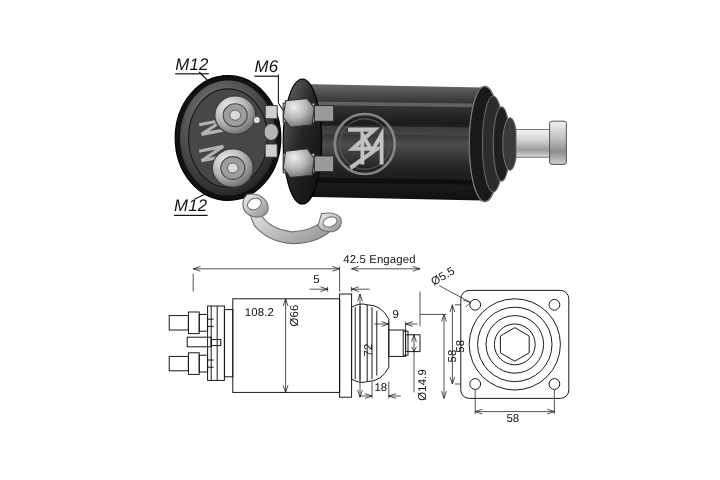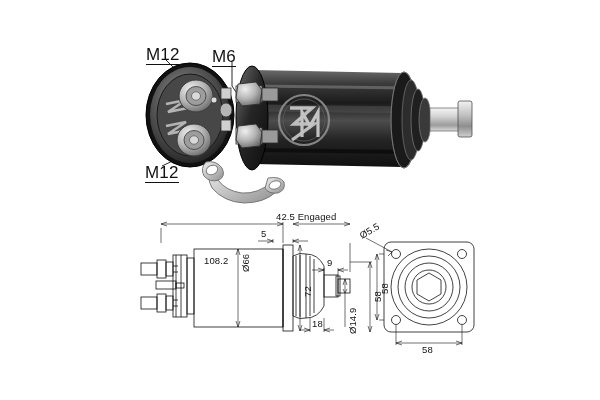--- a/index.html
+++ b/index.html
@@ -11,21 +11,21 @@
     position:relative;
   }
   #page{position:absolute;left:0;top:0;width:600px;height:400px;}
   .lbl{
     position:absolute;
     font-family:"Liberation Sans", sans-serif;
     color:#111111;
     white-space:nowrap;
     line-height:1;
   }
-  .callout{font-size:17px;letter-spacing:.2px;}
+  .callout{font-size:14px;letter-spacing:.2px;font-style:italic;}
   .dim{font-size:9.5px;letter-spacing:.1px;}
   .dim-v{transform-origin:left top;}
   .underline{border-bottom:1px solid #111;padding-bottom:1px;}
   svg{position:absolute;left:0;top:0;}
 </style>
 </head>
 <body>
 
 <div id="page">
 
@@ -257,21 +257,21 @@
       </g>
     </g>
   </svg>
 
   <div class="lbl callout underline" style="left:146px;top:46px;">M12</div>
   <div class="lbl callout underline" style="left:212px;top:48px;">M6</div>
   <div class="lbl callout underline" style="left:145px;top:164px;">M12</div>
 
   <div class="lbl dim" style="left:204px;top:212px;margin-top:44px;">108.2</div>
   <div class="lbl dim" style="left:261px;top:229px;">5</div>
-  <div class="lbl dim" style="left:276px;top:212px;">42.5 Engaged</div>
+  <div class="lbl dim" style="left:286px;top:212px;">42.5 Engaged</div>
 
   <div class="lbl dim dim-v" style="left:241px;top:272px;transform:rotate(-90deg);">Ø66</div>
   <div class="lbl dim dim-v" style="left:303px;top:297px;transform:rotate(-90deg);">72</div>
 
   <div class="lbl dim" style="left:327px;top:258px;">9</div>
   <div class="lbl dim" style="left:312px;top:319px;">18</div>
 
   <div class="lbl dim dim-v" style="left:348px;top:334px;transform:rotate(-90deg);">Ø14.9</div>
   <div class="lbl dim dim-v" style="left:373px;top:302px;transform:rotate(-90deg);">58</div>
 

